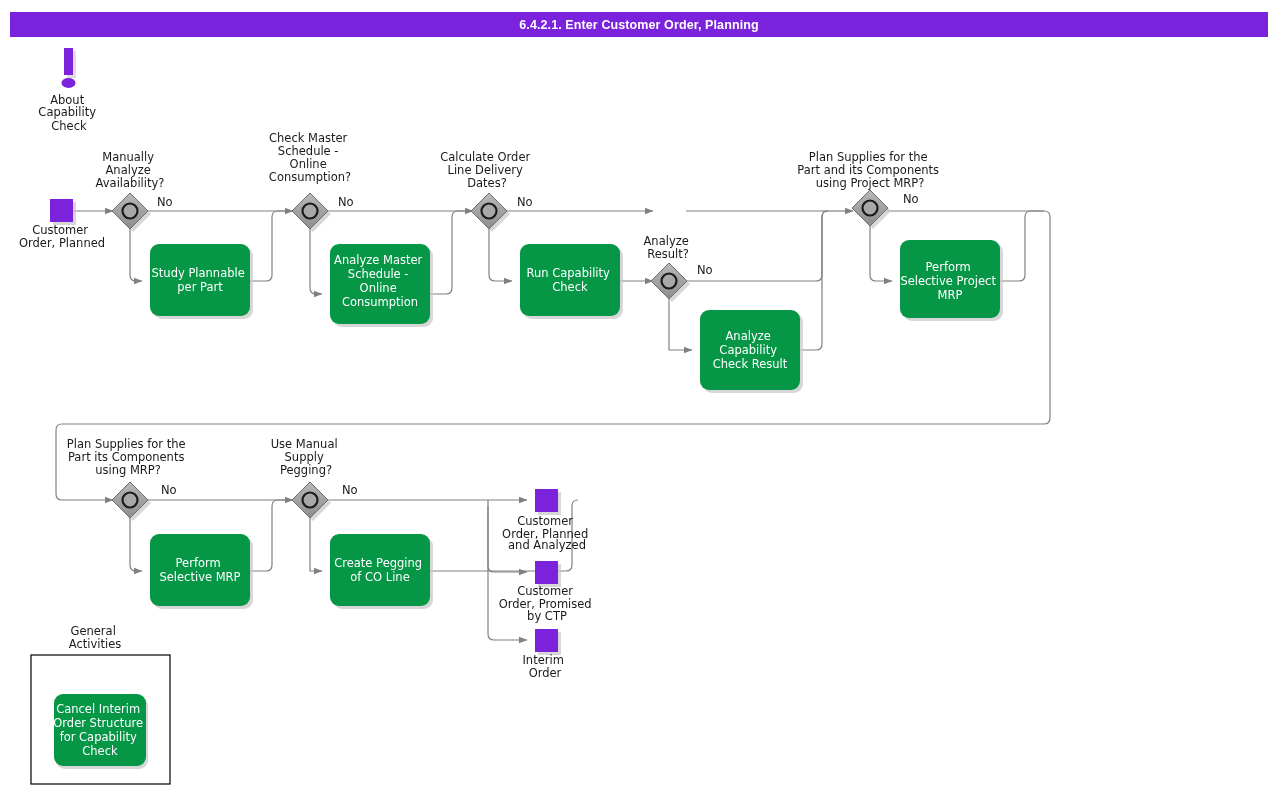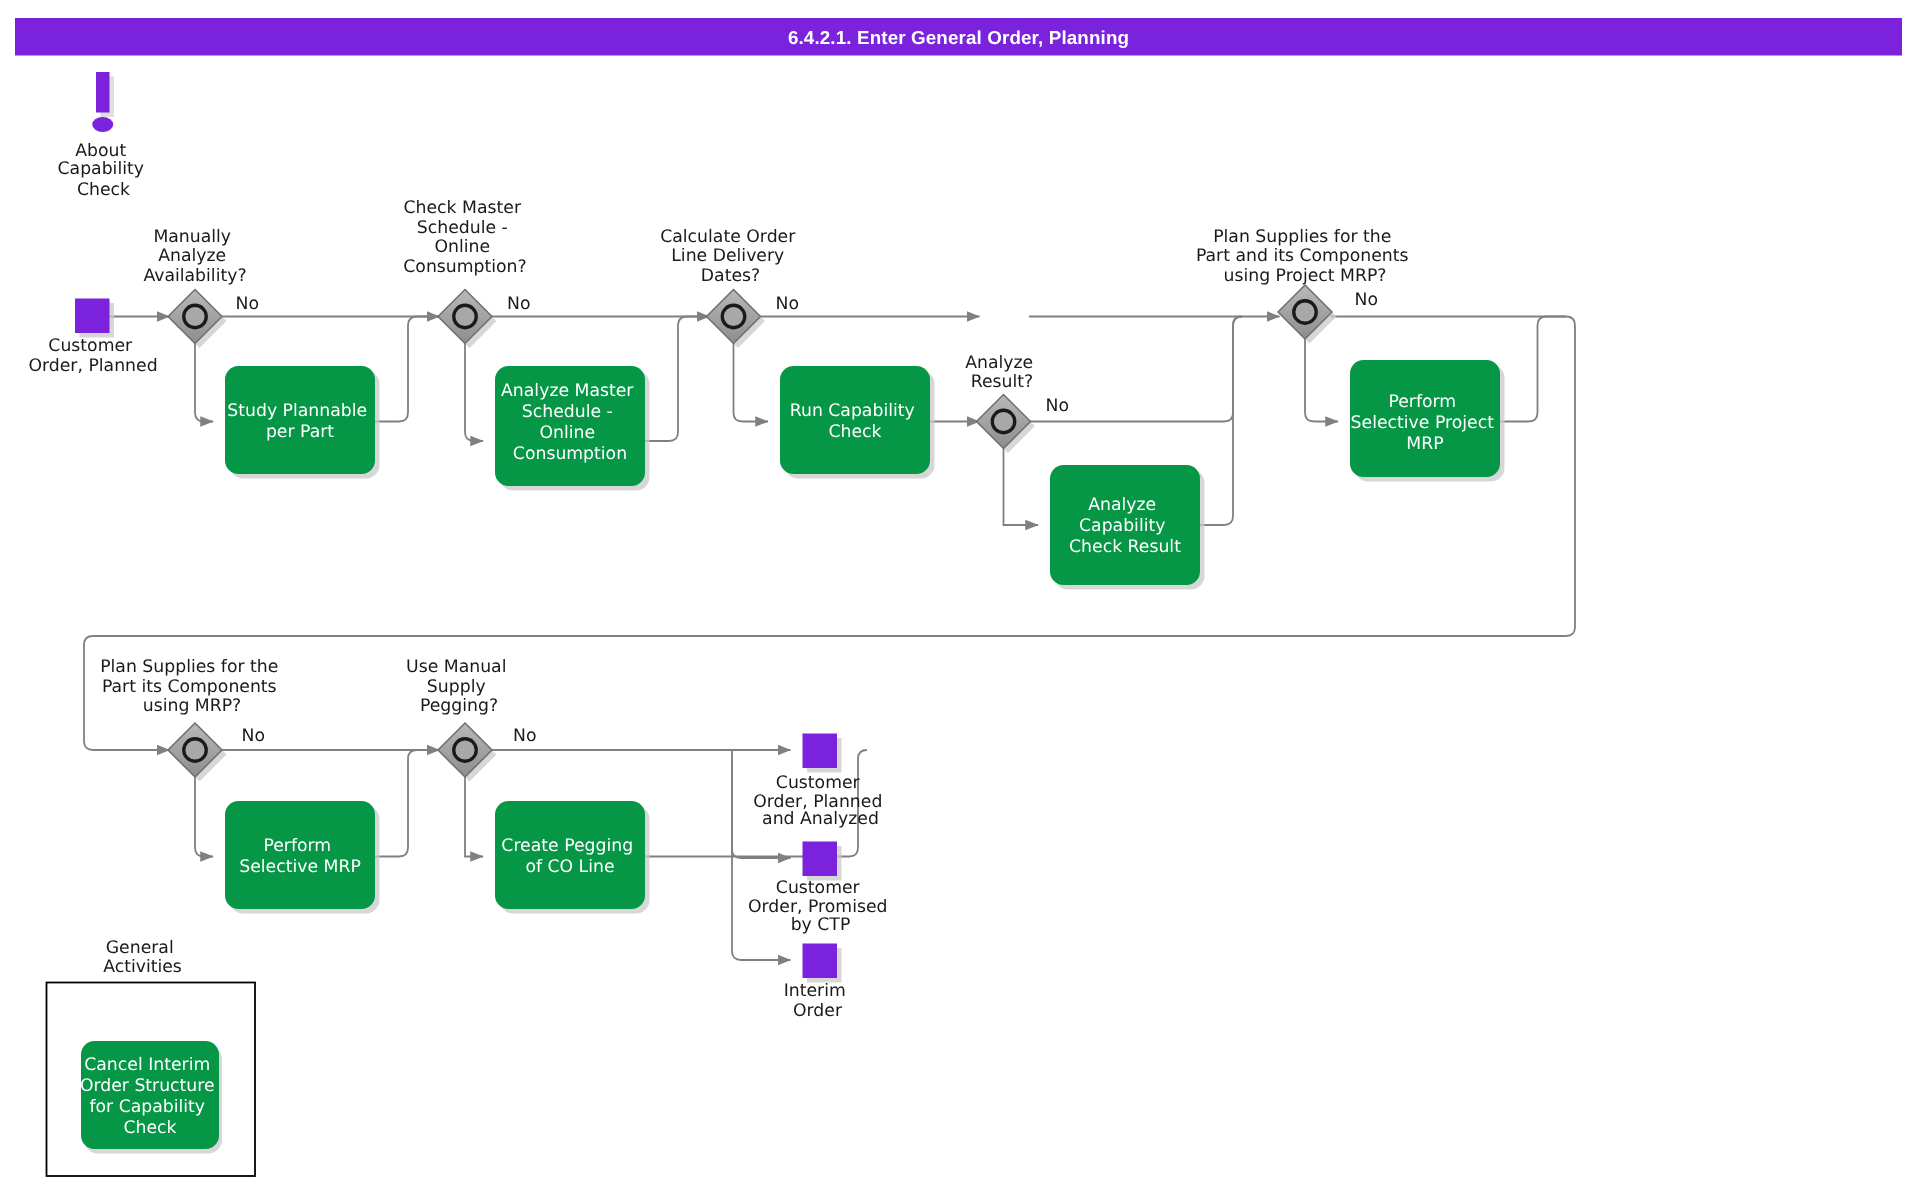--- a/index.html
+++ b/index.html
@@ -14,21 +14,21 @@
   .boxtxt{font-family:"DejaVu Sans",sans-serif;font-size:11.5px;fill:#ffffff;}
   .gbox{fill:#059646;}
   .shadow{fill:#c9c9c9;opacity:.75;}
   .conn{stroke:#808080;stroke-width:1.2;fill:none;}
   .frame{fill:none;stroke:#000000;stroke-width:1.2;}
 </style>
 </head>
 <body>
 
 <div id="titlebar">
-  <span class="t">6.4.2.1. Enter General Order, Planning</span>
+  <span class="t">6.4.2.1. Enter Customer Order, Planning</span>
 </div>
 
 <div id="canvas">
 <svg width="1280" height="795" viewBox="0 0 1280 795" xmlns="http://www.w3.org/2000/svg">
   <defs>
     <marker id="arrow" markerWidth="9" markerHeight="8" refX="8.5" refY="4" orient="auto" markerUnits="userSpaceOnUse">
       <path d="M0,0.5 L9,4 L0,7.5 z" fill="#808080"></path>
     </marker>
     <linearGradient id="diamondgrad" x1="0" y1="0" x2="0" y2="1">
       <stop offset="0%" stop-color="#b9b9b9"></stop>

